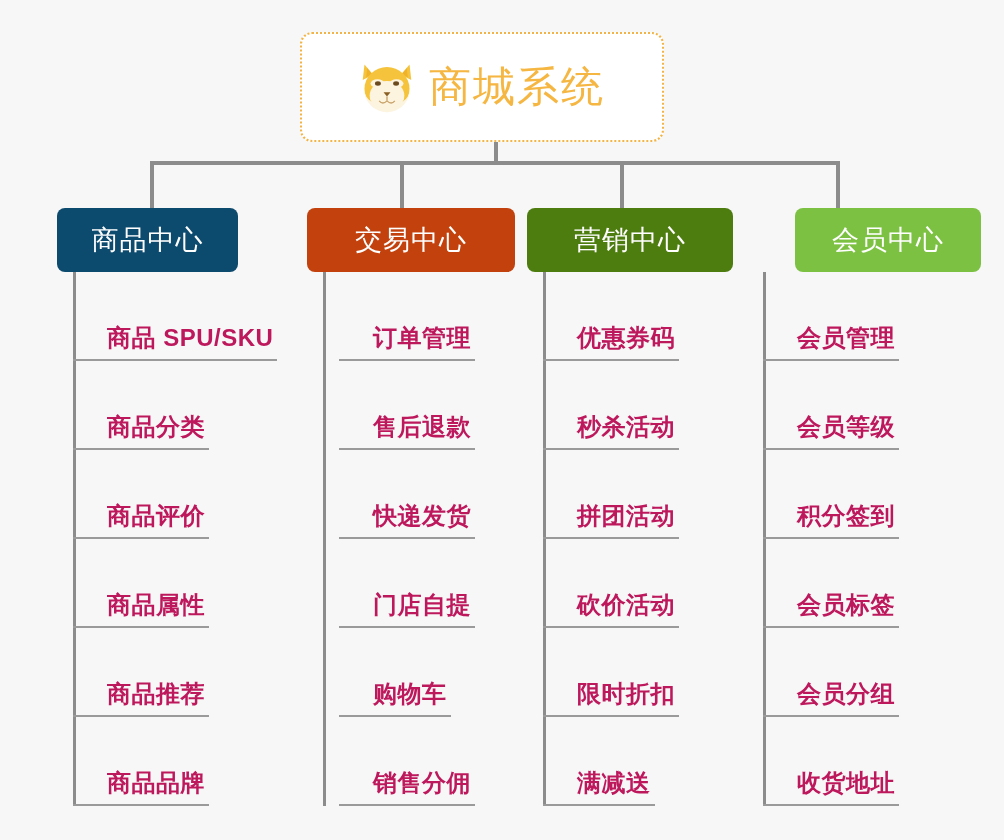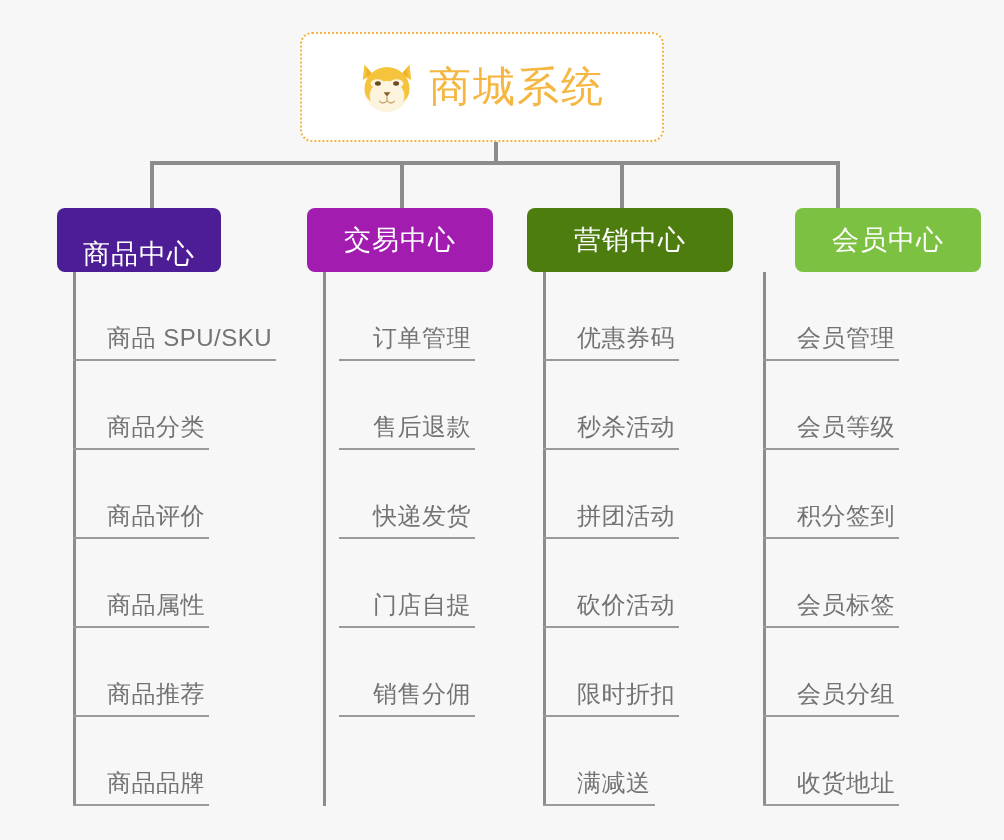--- a/index.html
+++ b/index.html
@@ -108,25 +108,26 @@
   }
   .leaf-inner {
     position: relative;
     padding-left: 34px;
     padding-bottom: 5px;
     border-bottom: 2px solid #9a9a9a;
     display: inline-block;
   }
   .leaf-label {
     font-size: 24px;
-    color: #737373;
+    color: #be185d;
     white-space: nowrap;
     letter-spacing: 0.5px;
     display: inline-block;
     padding-right: 4px;
+    font-weight: bold;
   }
 </style>
 </head>
 <body>
 
 <div id="diagram">
 
   <div class="root-node">
     <svg class="root-emoji" viewBox="0 0 64 60" aria-hidden="true">
       <path d="M6 4 L4 22 L16 16 Z" fill="#f5c43c"></path>
@@ -150,21 +151,21 @@
 
   <div class="conn v" style="left:494px; top:142px; width:4px; height:23px;"></div>
   <div class="conn h" style="left:150px; top:161px; width:690px; height:4px;"></div>
   <div class="conn v" style="left:150px; top:161px; height:48px;"></div>
   <div class="conn v" style="left:400px; top:161px; height:48px;"></div>
   <div class="conn v" style="left:620px; top:161px; height:48px;"></div>
   <div class="conn v" style="left:836px; top:161px; height:48px;"></div>
 
   <div id="columns">
       <div class="column" style="left: 57px;">
-        <div class="cat-box" style="width: 164px; background: #4c1d95; align-items: flex-end;">
+        <div class="cat-box" style="width: 181px; background: #0c4a6e;">
           <span class="cat-label">商品中心</span>
         </div>
         <div class="spine" style="left: 16px; top: 64px; height: 534px;"></div>
         <div class="leaf-list" style="left: 16px;">
           <div class="leaf-item">
             <div class="leaf-inner"><span class="leaf-label">商品 SPU/SKU</span></div>
           </div>
           <div class="leaf-item">
             <div class="leaf-inner"><span class="leaf-label">商品分类</span></div>
           </div>
@@ -176,36 +177,39 @@
           </div>
           <div class="leaf-item">
             <div class="leaf-inner"><span class="leaf-label">商品推荐</span></div>
           </div>
           <div class="leaf-item">
             <div class="leaf-inner"><span class="leaf-label">商品品牌</span></div>
           </div>
         </div>
       </div>
       <div class="column" style="left: 307px;">
-        <div class="cat-box" style="width: 186px; background: #a21caf;">
+        <div class="cat-box" style="width: 208px; background: #c2410c;">
           <span class="cat-label">交易中心</span>
         </div>
         <div class="spine" style="left: 16px; top: 64px; height: 534px;"></div>
         <div class="leaf-list" style="left: 32px;">
           <div class="leaf-item">
             <div class="leaf-inner"><span class="leaf-label">订单管理</span></div>
           </div>
           <div class="leaf-item">
             <div class="leaf-inner"><span class="leaf-label">售后退款</span></div>
           </div>
           <div class="leaf-item">
             <div class="leaf-inner"><span class="leaf-label">快递发货</span></div>
           </div>
           <div class="leaf-item">
             <div class="leaf-inner"><span class="leaf-label">门店自提</span></div>
+          </div>
+          <div class="leaf-item">
+            <div class="leaf-inner"><span class="leaf-label">购物车</span></div>
           </div>
           <div class="leaf-item">
             <div class="leaf-inner"><span class="leaf-label">销售分佣</span></div>
           </div>
         </div>
       </div>
       <div class="column" style="left: 527px;">
         <div class="cat-box" style="width: 206px; background: #4d7c0f;">
           <span class="cat-label">营销中心</span>
         </div>

